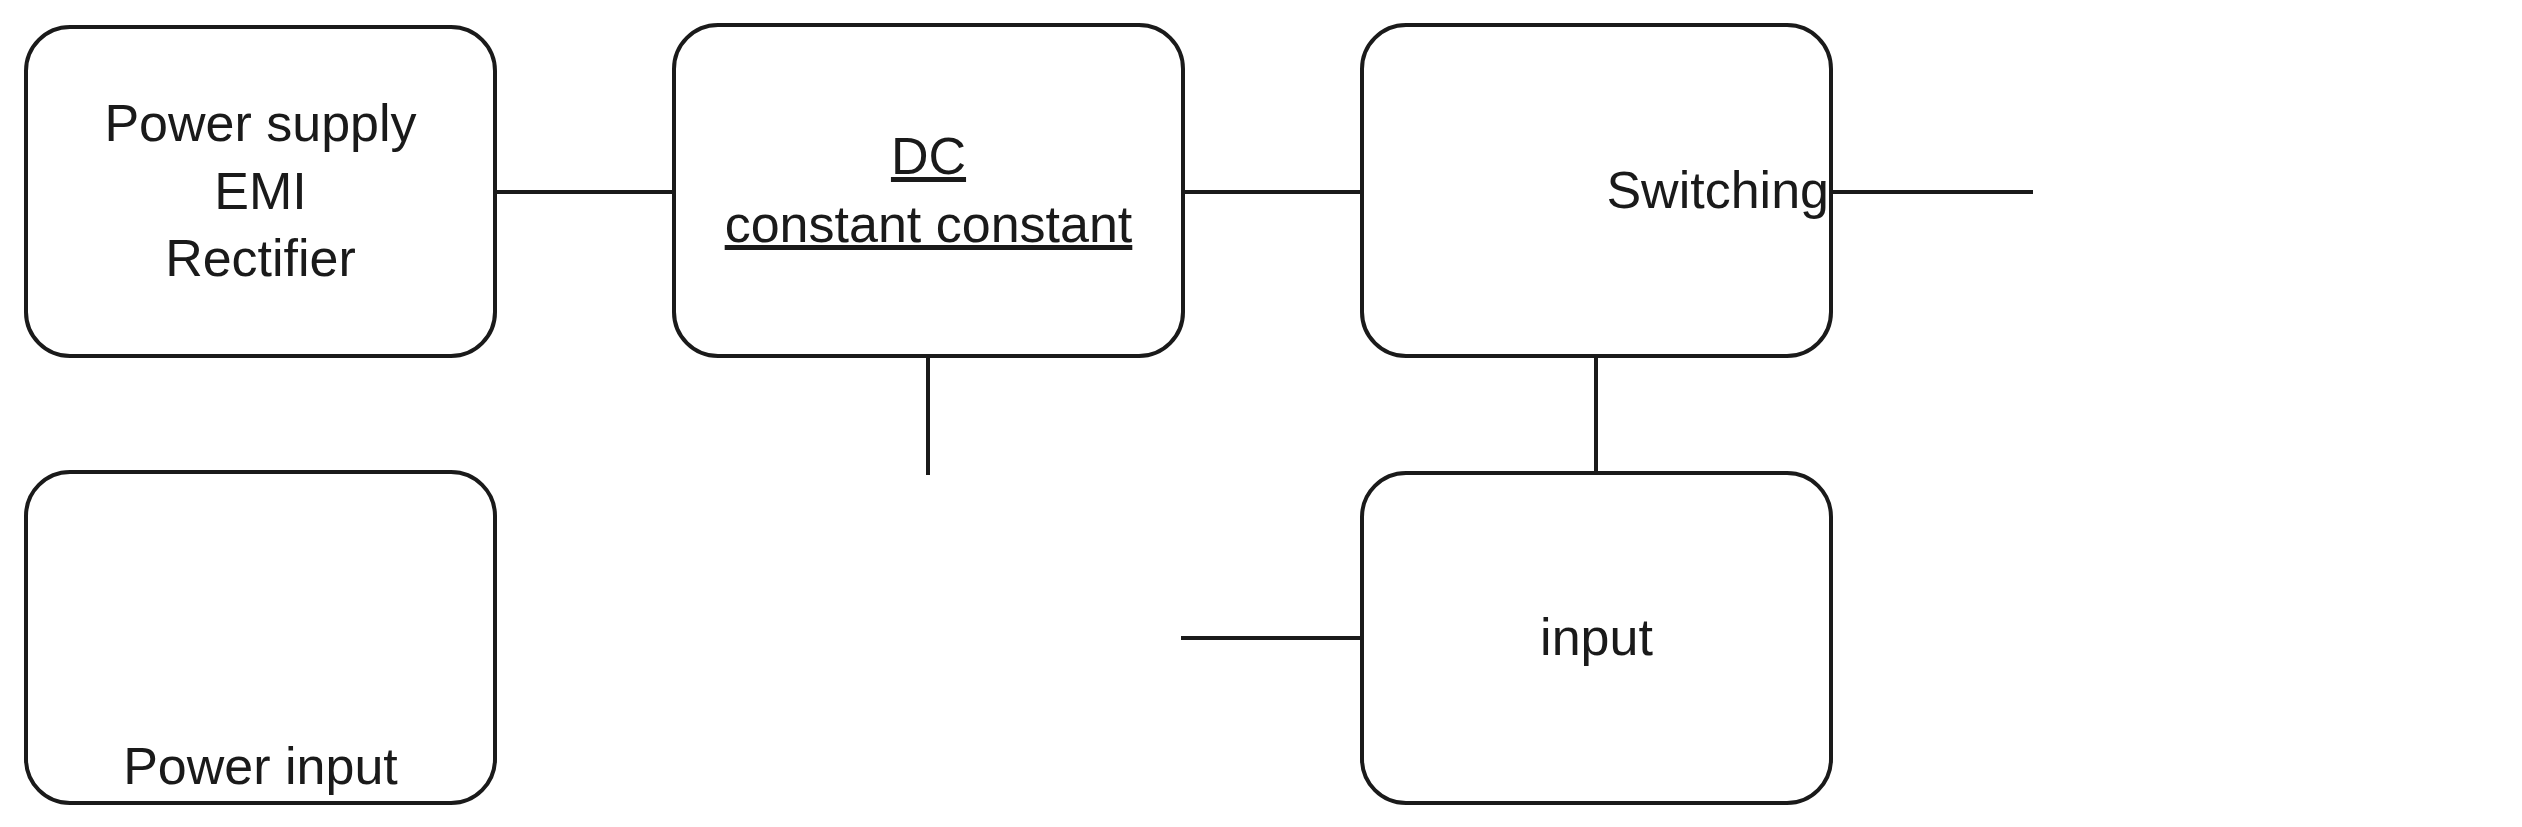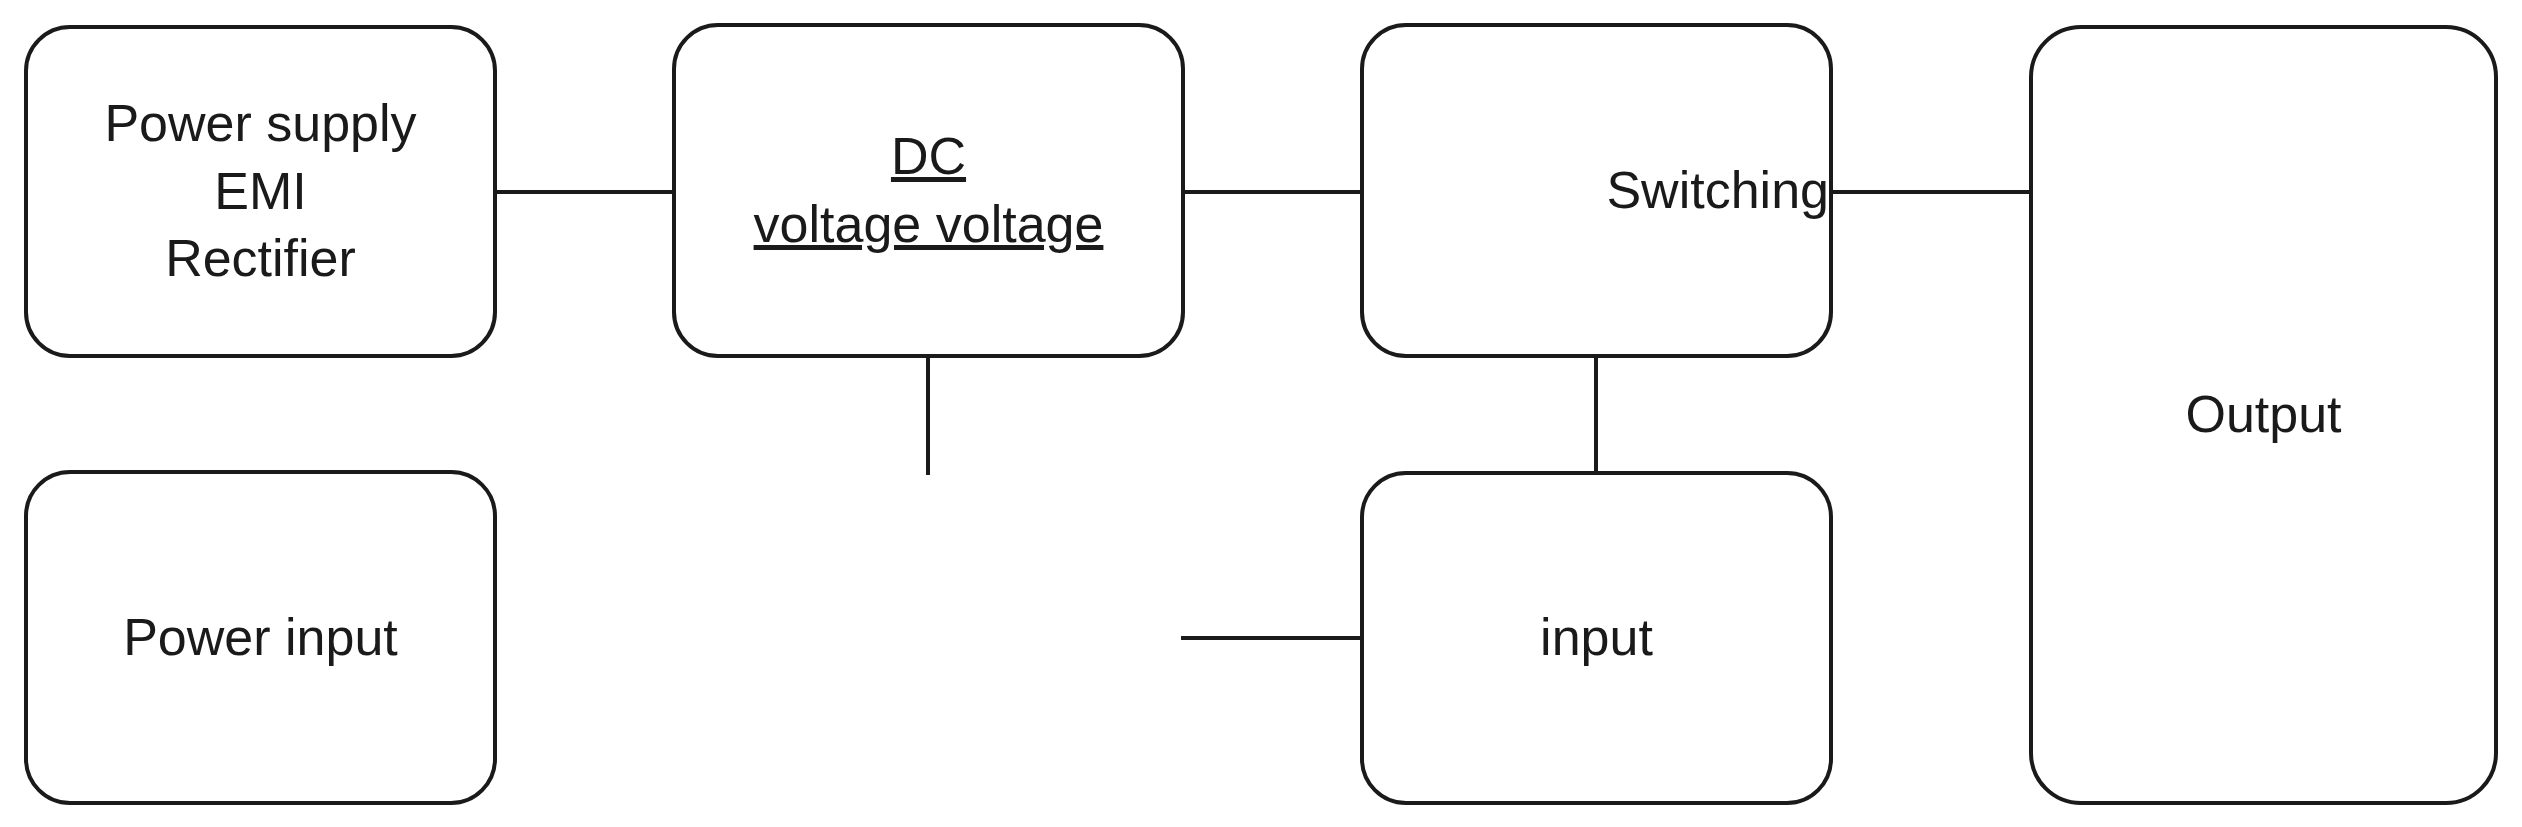--- a/index.html
+++ b/index.html
@@ -45,21 +45,21 @@
   }
   .node.gapped .node-line + .node-line {
     margin-top: 42px;
   }
 
   
   #node-power-supply-emi-rectifier { left: 24px;   top: 25px;  width: 473px; height: 333px; }
   #node-dc-constant-voltage        { left: 672px;  top: 23px;  width: 513px; height: 335px; text-decoration: underline; }
   #node-switching                  { left: 1360px; top: 23px;  width: 473px; height: 335px; align-items: flex-end; }
   #node-output                     { left: 2029px; top: 25px;  width: 469px; height: 780px; border-radius: 52px; }
-  #node-power-input                { left: 24px;   top: 470px; width: 473px; height: 335px; }
+  #node-power-input                { left: 24px;   top: 470px; width: 473px; height: 335px; justify-content: flex-end; }
   #node-charge-monitoring-circuit  { left: 672px;  top: 471px; width: 513px; height: 334px; }
   #node-standby-power-supply       { left: 1360px; top: 471px; width: 473px; height: 334px; }
 
   
   .connector {
     position: absolute;
     background: #1a1a1a;
     z-index: 1;
   }
   .connector.horizontal { height: 4px; }
@@ -85,30 +85,27 @@
   <div class="connector vertical" id="edge-switching-to-standby"></div>
 
   <div class="node" id="node-power-supply-emi-rectifier">
     <span class="node-line">Power supply</span>
     <span class="node-line">EMI</span>
     <span class="node-line">Rectifier</span>
   </div>
 
   <div class="node" id="node-dc-constant-voltage">
     <span class="node-line">DC</span>
-    <span class="node-line">voltage voltage</span>
+    <span class="node-line">constant constant</span>
   </div>
 
   <div class="node" id="node-switching">
     <span class="node-line">Switching</span>
   </div>
 
-  <div class="node" id="node-output">
-    <span class="node-line">Output</span>
-  </div>
 
   <div class="node" id="node-power-input">
     <span class="node-line">Power input</span>
   </div>
 
 
   <div class="node" id="node-standby-power-supply">
     <span class="node-line">input</span>
   </div>
 

